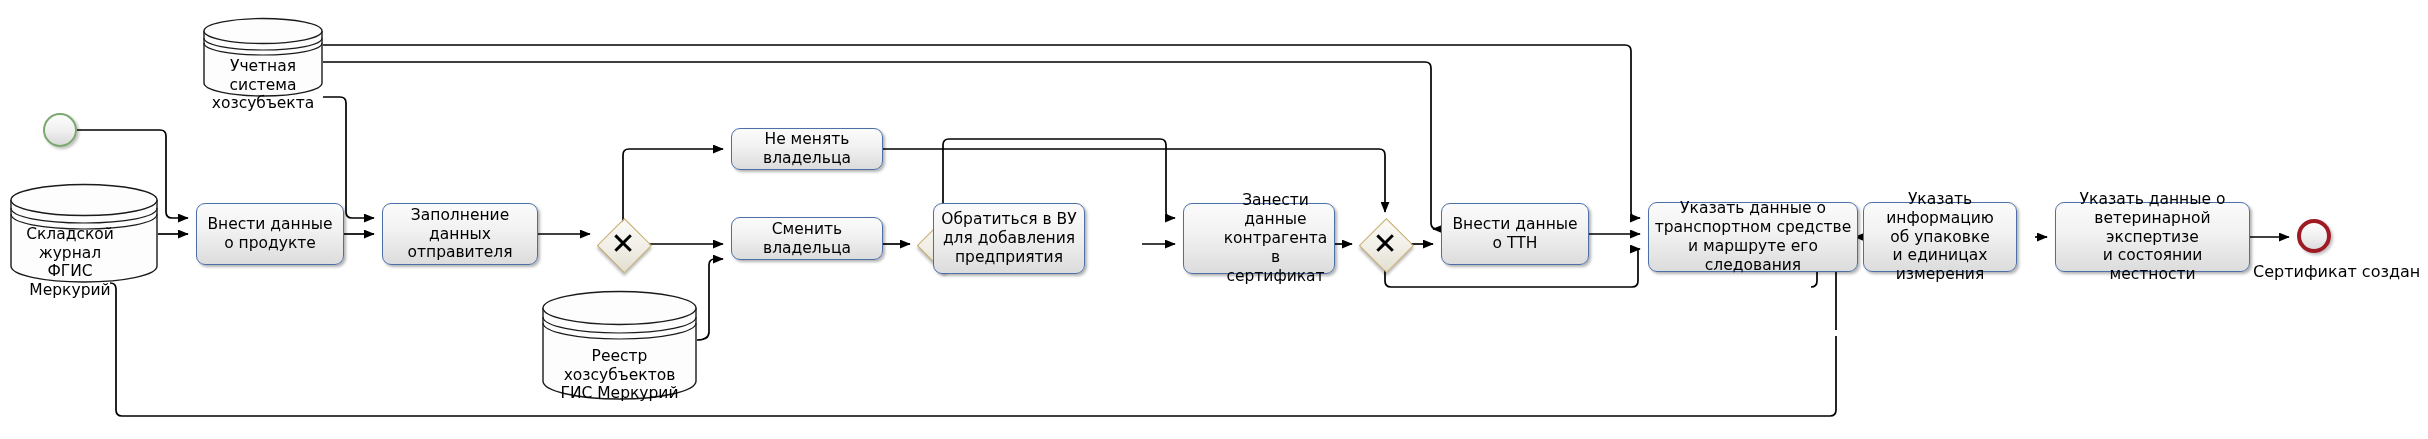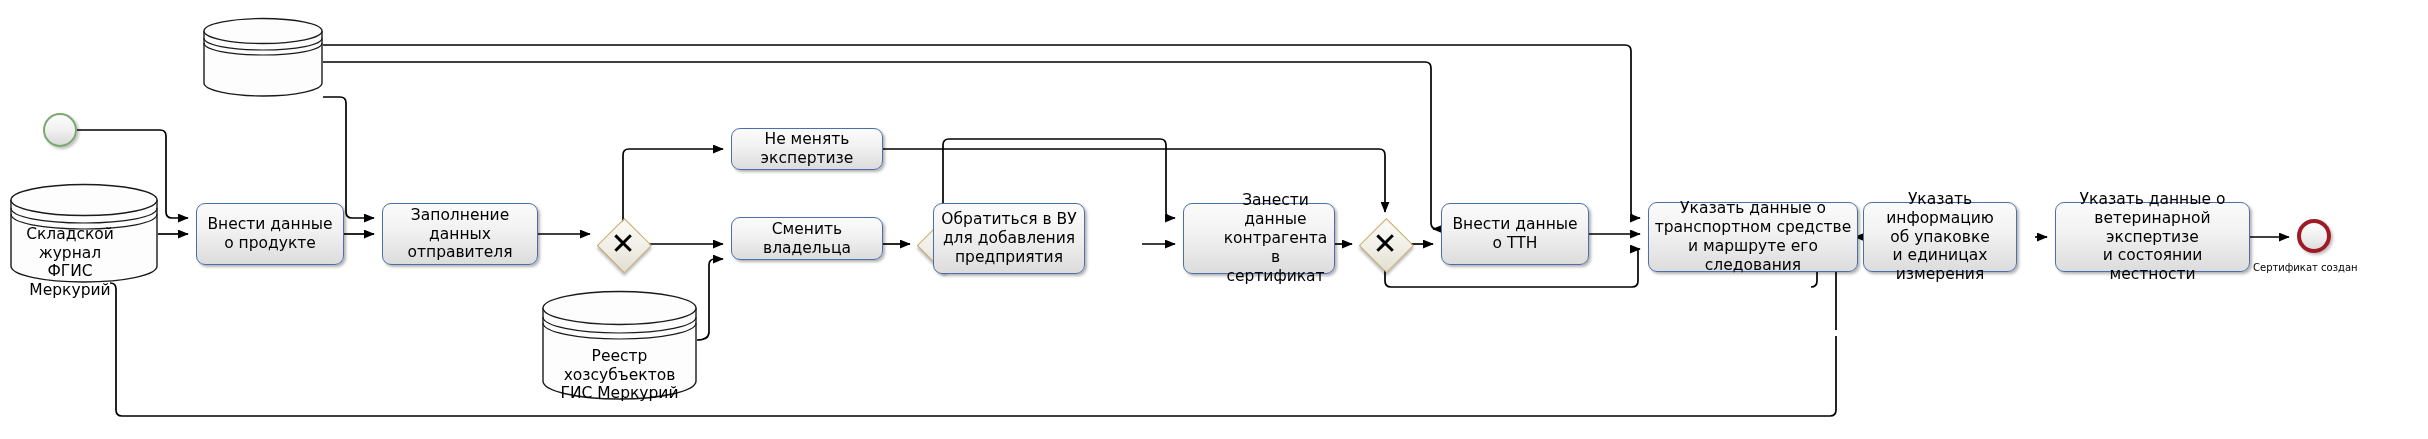--- a/index.html
+++ b/index.html
@@ -89,21 +89,21 @@
   .event-end {
     width: 34px;
     height: 34px;
     border-radius: 50%;
     border: 4px solid #9e1b25;
     background: linear-gradient(to bottom, #fdfdfd 0%, #efefef 55%, #dcdcdc 100%);
     box-shadow: 2px 2px 3px rgba(0,0,0,0.25);
   }
   .event-label {
     position: absolute;
-    font-size: 10px;
+    font-size: 16px;
     color: #000000;
     white-space: nowrap;
   }
   
   .datastore {
     position: absolute;
   }
   .ds-svg { display: block; }
   .ds-text {
     position: absolute;
@@ -182,20 +182,22 @@
     </g>
   </svg>
 
   <div class="datastore" style="left:203px; top:17px; width:120px; height:80px;">
     <svg class="ds-svg" width="120" height="80" viewBox="0 0 120 80" xmlns="http://www.w3.org/2000/svg">
       <path d="M1,14 L1,66 C1,73 27,79 60,79 C93,79 119,73 119,66 L119,14" fill="#fdfdfd" stroke="#1a1a1a" stroke-width="1.4"></path>
       <ellipse cx="60" cy="14" rx="59" ry="12.5" fill="#fdfdfd" stroke="#1a1a1a" stroke-width="1.4"></ellipse>
       <path d="M1,21 C1,28 27,33 60,33 C93,33 119,28 119,21" fill="none" stroke="#1a1a1a" stroke-width="1.2"></path>
       <path d="M1,26 C1,33 27,38 60,38 C93,38 119,33 119,26" fill="none" stroke="#1a1a1a" stroke-width="1.2"></path>
     </svg>
+    <div class="ds-text" style="top:40px;">Учетная система
+хозсубъекта</div>
   </div>
 
   <div class="datastore" style="left:10px; top:183px; width:120px; height:100px;">
     <svg class="ds-svg" width="148" height="100" viewBox="0 0 148 100" xmlns="http://www.w3.org/2000/svg">
       <path d="M1,17 L1,83 C1,92 33,99 74,99 C115,99 147,92 147,83 L147,17" fill="#fdfdfd" stroke="#1a1a1a" stroke-width="1.4"></path>
       <ellipse cx="74" cy="17" rx="73" ry="15.5" fill="#fdfdfd" stroke="#1a1a1a" stroke-width="1.4"></ellipse>
       <path d="M1,25 C1,34 33,40 74,40 C115,40 147,34 147,25" fill="none" stroke="#1a1a1a" stroke-width="1.2"></path>
       <path d="M1,31 C1,40 33,46 74,46 C115,46 147,40 147,31" fill="none" stroke="#1a1a1a" stroke-width="1.2"></path>
     </svg>
     <div class="ds-text" style="top:42px;">Складской журнал
@@ -232,21 +234,21 @@
     <div class="gw-shape"></div>
     <div class="gw-x">✕</div>
   </div>
 
   <div class="node task" style="left:196px; top:203px; width:148px; height:62px;">Внести данные
 о продукте</div>
 
   <div class="node task" style="left:382px; top:203px; width:156px; height:62px;">Заполнение данных
 отправителя</div>
 
-  <div class="node task" style="left:731px; top:128px; width:152px; height:42px;">Не менять экспертизе</div>
+  <div class="node task" style="left:731px; top:128px; width:152px; height:42px;">Не менять владельца</div>
 
   <div class="node task" style="left:731px; top:217px; width:152px; height:43px;">Сменить владельца</div>
 
   <div class="node task" style="left:933px; top:203px; width:152px; height:71px;">Обратиться в ВУ
 для добавления
 предприятия</div>
 
   <div class="node task" style="left:1183px; top:203px; width:152px; height:71px;padding-left:36px;">Занести данные
 контрагента
 в сертификат</div>

